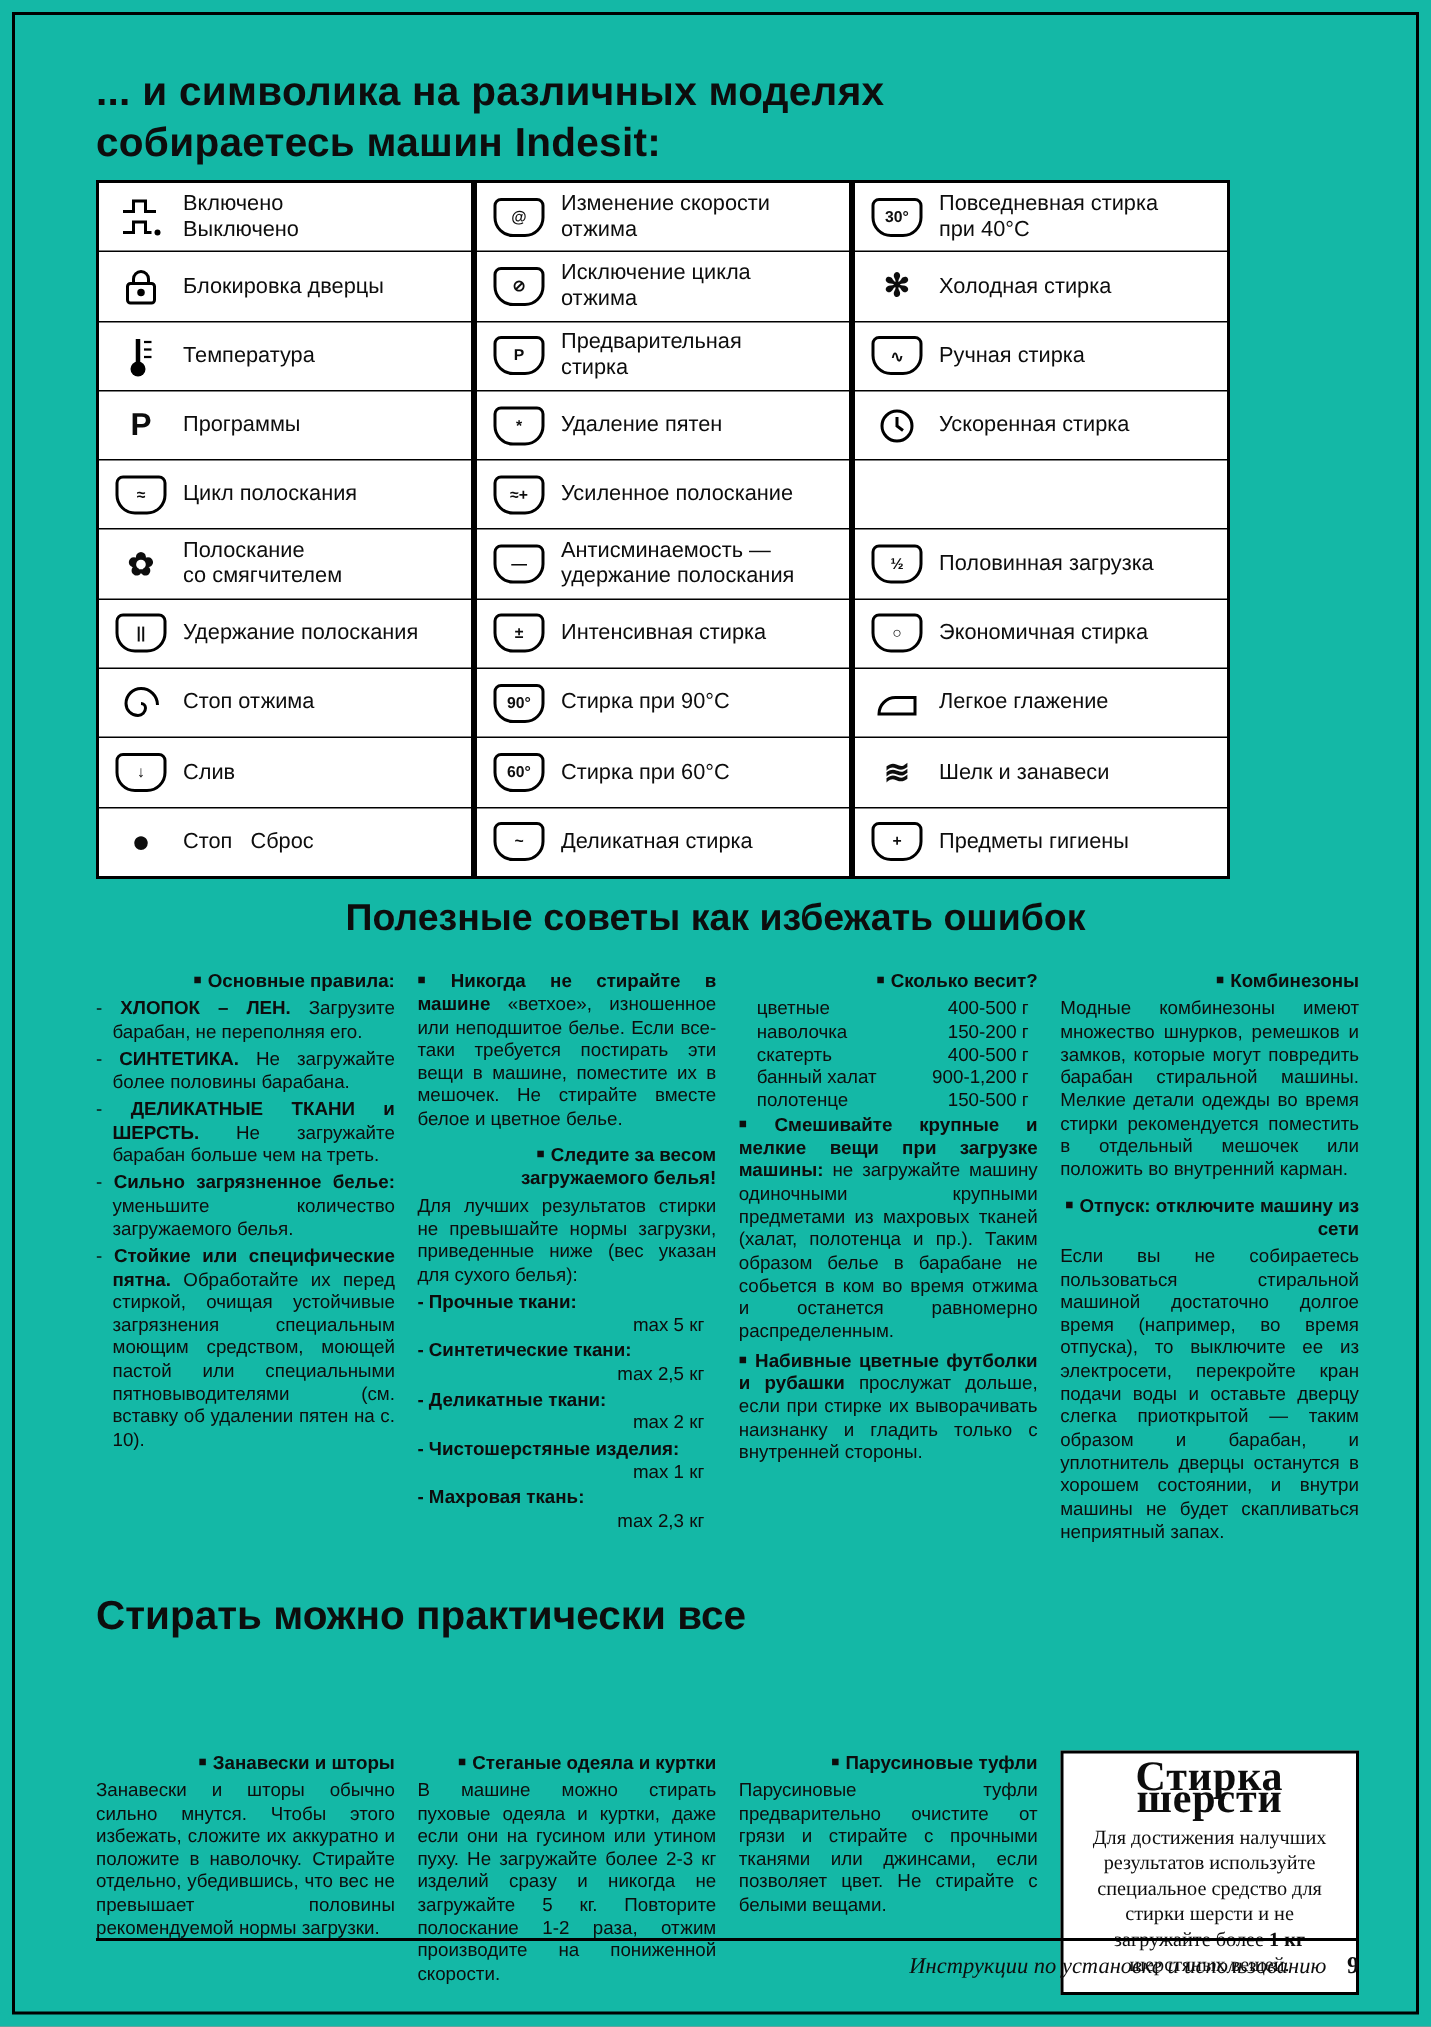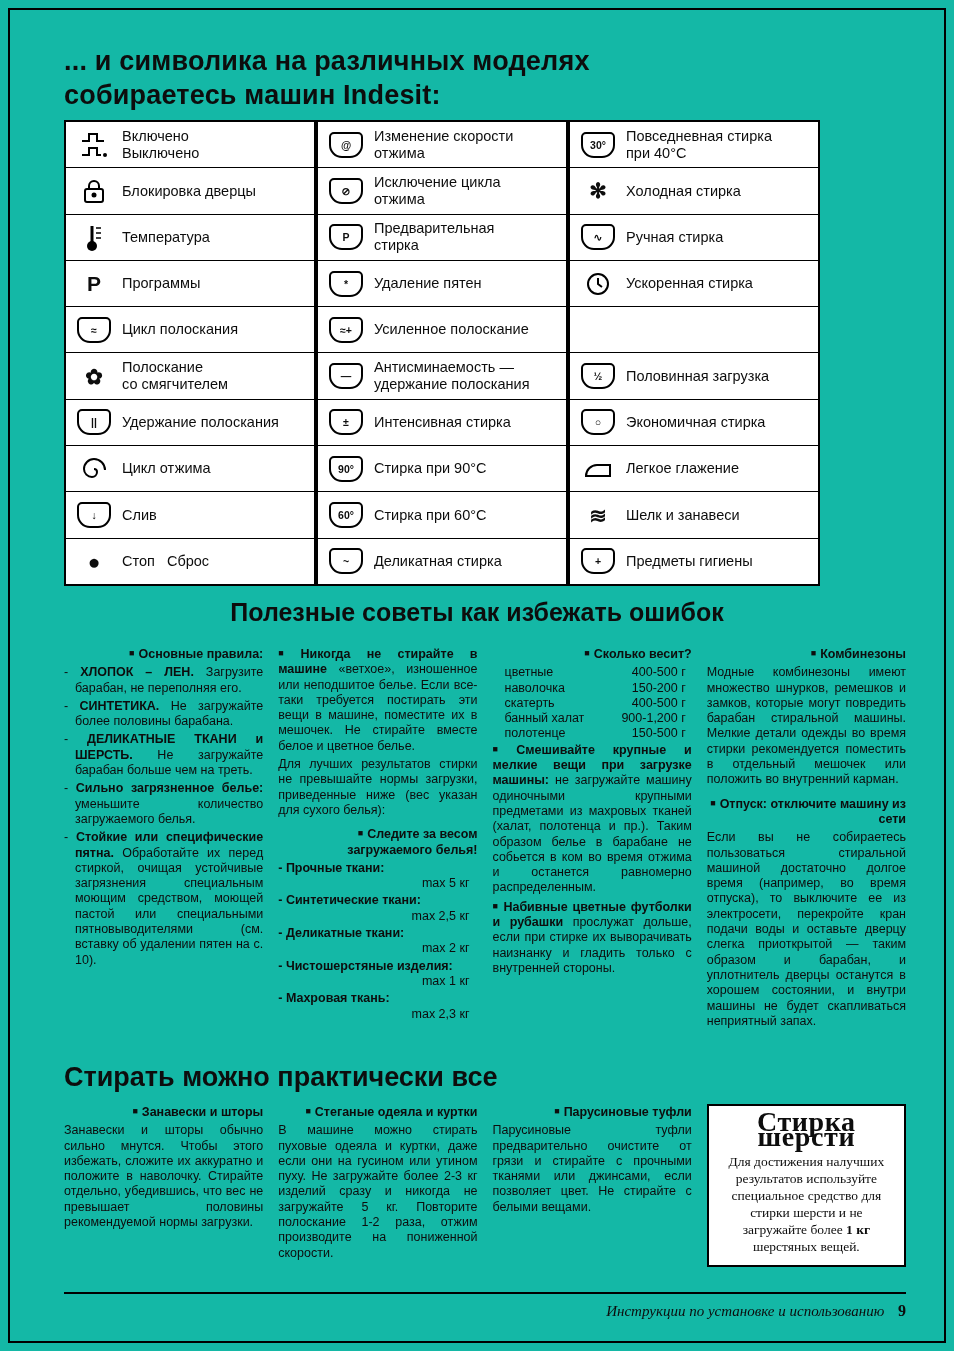--- a/index.html
+++ b/index.html
@@ -17,21 +17,21 @@
   .srow:first-child { border-top:none; }
   .icell { flex:0 0 56px; display:flex; align-items:center; justify-content:center; }
   .slabel { font-size:14.5px; line-height:1.16; white-space:pre-line; padding-right:4px; }
   .tub { display:inline-flex; align-items:center; justify-content:center; min-width:34px; height:26px;
          border:2px solid #000; border-radius:5px 5px 13px 13px; font-size:10.5px; font-weight:700;
          background:#fff; padding:0 2px; }
   .big { font-size:21px; font-weight:700; line-height:1; }
   .tips-title { position:absolute; left:0; top:598px; width:100%; text-align:center; font-size:25px; font-weight:700; }
   .cols { position:absolute; left:64px; width:842px; display:flex; gap:15px; }
   .tips-cols { top:646px; }
-  .wash-cols { top:1104px; }
+  .wash-cols { top:1167px; }
   .col { flex:1 1 0; font-size:12.5px; line-height:15.3px; text-align:justify; }
   .blk { margin-bottom:3px; }
   .h { font-weight:700; margin-top:8px; margin-bottom:3px; text-align:right; }
   .col > :first-child { margin-top:0; }
   .sq { font-size:9px; vertical-align:2px; margin-right:4px; }
   .dash { padding-left:11px; text-indent:-11px; margin-bottom:3px; }
   .maxl { font-weight:700; text-align:left; }
   .maxv { text-align:right; padding-right:8px; margin-bottom:2px; }
   .wrow { display:flex; justify-content:space-between; padding:0 6px 0 12px; }
   .wash-title { position:absolute; left:64px; top:1062px; font-size:27px; font-weight:700; }
@@ -114,21 +114,21 @@
             <span class="tub">||</span>
           </span>
           <span class="slabel">Удержание полоскания</span>
         </div>
         <div class="srow">
           <span class="icell">
             <svg width="28" height="28" viewBox="0 0 28 28">
               <path d="M14 14 a3 3 0 0 1 3 3 a5 5 0 0 1 -5 5 a8 8 0 0 1 -8 -8 a10 10 0 0 1 10 -10 a11 11 0 0 1 11 11" fill="none" stroke="#000" stroke-width="2"></path>
             </svg>
           </span>
-          <span class="slabel">Цикл отжима</span>
+          <span class="slabel">Стоп отжима</span>
         </div>
         <div class="srow">
           <span class="icell">
             <span class="tub">↓</span>
           </span>
           <span class="slabel">Слив</span>
         </div>
         <div class="srow">
           <span class="icell">
             <span class="big">●</span>
@@ -276,22 +276,22 @@
     <div class="col">
         <div class="blk h"><span class="sq">■</span>Основные правила:</div>
         <div class="blk dash">- <b>ХЛОПОК – ЛЕН.</b> Загрузите барабан, не переполняя его.</div>
         <div class="blk dash">- <b>СИНТЕТИКА.</b> Не загружайте более половины барабана.</div>
         <div class="blk dash">- <b>ДЕЛИКАТНЫЕ ТКАНИ и ШЕРСТЬ.</b> Не загружайте барабан больше чем на треть.</div>
         <div class="blk dash">- <b>Сильно загрязненное белье:</b> уменьшите количество загружаемого белья.</div>
         <div class="blk dash">- <b>Стойкие или специфические пятна.</b> Обработайте их перед стиркой, очищая устойчивые загрязнения специальным моющим средством, моющей пастой или специальными пятновыводителями (см. вставку об удалении пятен на с. 10).</div>
       </div>
     <div class="col">
         <div class="blk"><span class="sq">■</span><b>Никогда не стирайте в машине</b> «ветхое», изношенное или неподшитое белье. Если все-таки требуется постирать эти вещи в машине, поместите их в мешочек. Не стирайте вместе белое и цветное белье.</div>
+        <div class="blk h"><span class="sq">■</span>Следите за весом загружаемого белья!</div>
         <div class="blk">Для лучших результатов стирки не превышайте нормы загрузки, приведенные ниже (вес указан для сухого белья):</div>
-        <div class="blk h"><span class="sq">■</span>Следите за весом загружаемого белья!</div>
         <div class="maxl">- Прочные ткани:</div>
         <div class="blk maxv">max 5 кг</div>
         <div class="maxl">- Синтетические ткани:</div>
         <div class="blk maxv">max 2,5 кг</div>
         <div class="maxl">- Деликатные ткани:</div>
         <div class="blk maxv">max 2 кг</div>
         <div class="maxl">- Чистошерстяные изделия:</div>
         <div class="blk maxv">max 1 кг</div>
         <div class="maxl">- Махровая ткань:</div>
         <div class="blk maxv">max 2,3 кг</div>

